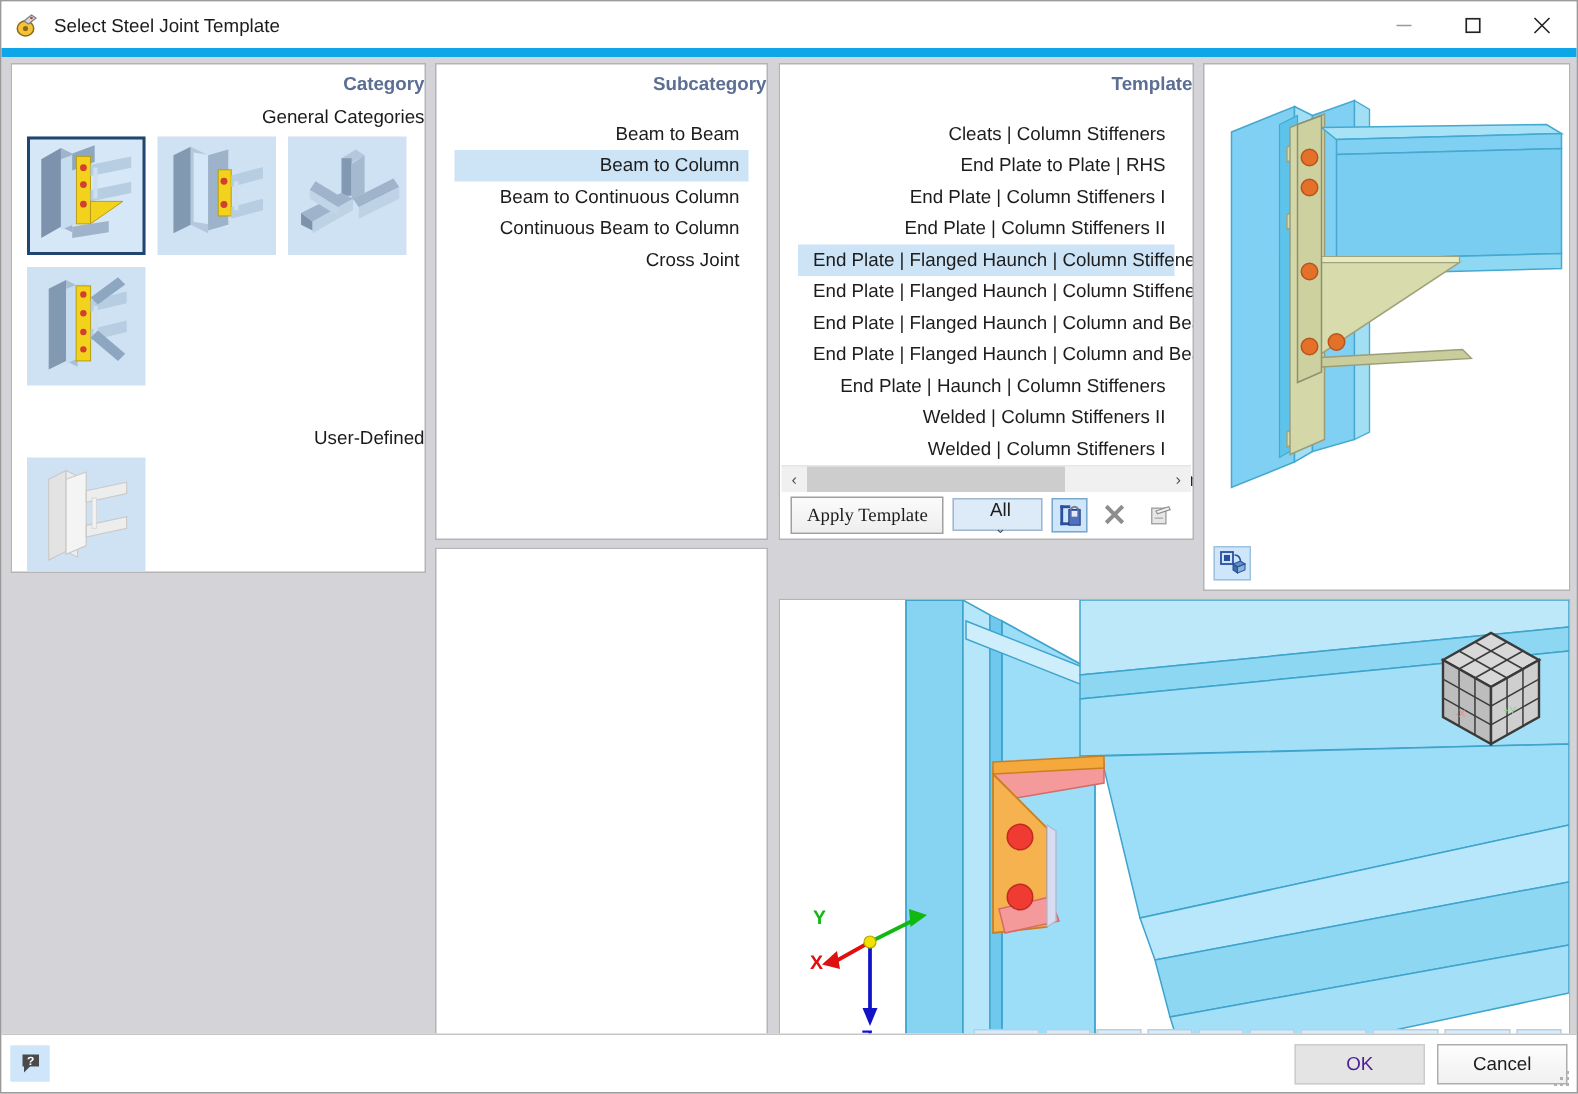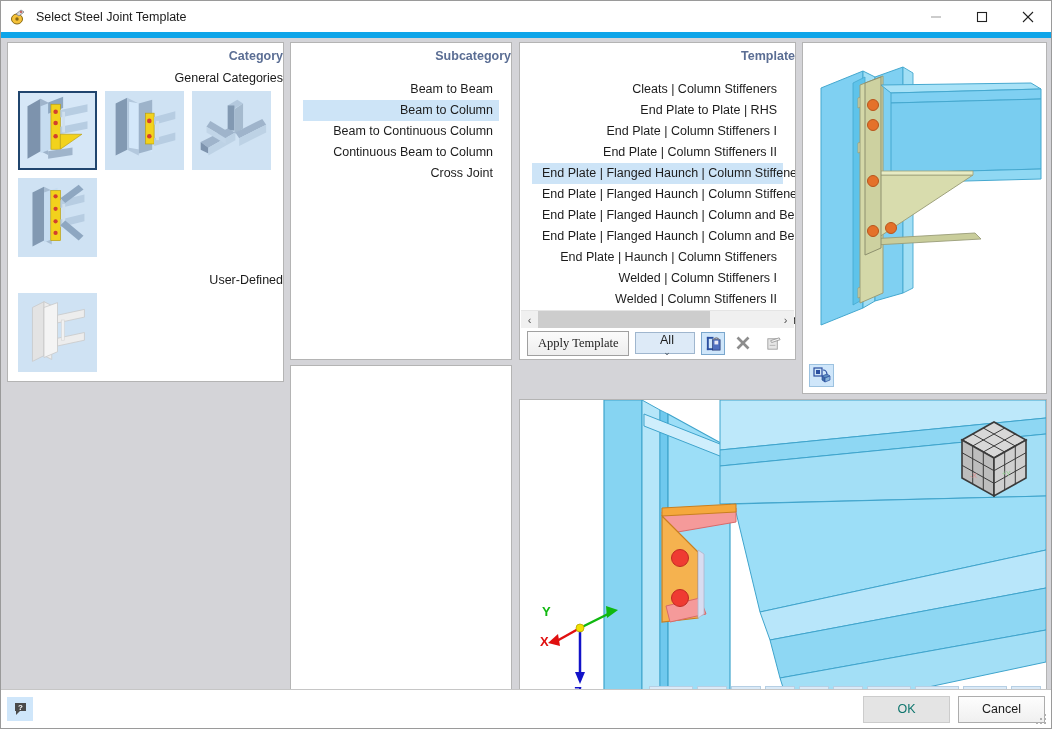--- a/index.html
+++ b/index.html
@@ -180,21 +180,21 @@
   .footer-spacer { flex: 1; }
   .dlg-btn {
     width: 85px; height: 25px;
     font-size: 12.5px;
     border: 1px solid #adadad;
     background: linear-gradient(#fdfdfd,#f0f0f0);
     color: #1c1c1c;
     display: flex; align-items: center; justify-content: center;
     margin-left: 8px; cursor: default;
   }
-  .dlg-btn.disabled { color: #0f766e; background: #e4e4e4; border-color: #cccccc; }
+  .dlg-btn.disabled { color: #4c1d95; background: #e4e4e4; border-color: #cccccc; }
   .grip { position: absolute; right: 3px; bottom: 2px; width: 12px; height: 12px; }
   .grip i { position: absolute; width: 2px; height: 2px; background: #b0b0b0; }
 </style>
 </head>
 <body>
 
 <div class="window">
 
   <div class="titlebar">
     <div class="title-icon">
@@ -295,21 +295,21 @@
             <polygon points="43,20 62,6 67,11 48,25" fill="#8ea7c1"></polygon>
             <polygon points="43,48 62,64 67,59 48,43" fill="#8ea7c1"></polygon>
             <circle cx="38" cy="18" r="2.2" fill="#d23f2e"></circle>
             <circle cx="38" cy="31" r="2.2" fill="#d23f2e"></circle>
             <circle cx="38" cy="44" r="2.2" fill="#d23f2e"></circle>
             <circle cx="38" cy="56" r="2.2" fill="#d23f2e"></circle>
           </svg>
         </div>
       </div>
 
-      <div class="section-label" style="margin-top:12px;">User-Defined</div>
+      <div class="section-label" style="margin-top:24px;">User-Defined</div>
       <div class="thumb-row">
         <div class="thumb userdef">
           <svg width="77" height="77" viewBox="0 0 80 80">
             <polygon points="14,14 26,8 26,64 14,70" fill="#e3e3e3" stroke="#c9c9c9" stroke-width="0.8"></polygon>
             <polygon points="26,8 34,12 34,68 26,64" fill="#ededed" stroke="#c9c9c9" stroke-width="0.8"></polygon>
             <polygon points="26,14 40,9 40,60 26,66" fill="#f4f4f4" stroke="#c9c9c9" stroke-width="0.8"></polygon>
             <polygon points="40,22 68,16 68,24 40,30" fill="#ededed" stroke="#c9c9c9" stroke-width="0.8"></polygon>
             <polygon points="40,46 68,40 68,48 40,54" fill="#ededed" stroke="#c9c9c9" stroke-width="0.8"></polygon>
             <rect x="44" y="27" width="3" height="21" fill="#f2f2f2" stroke="#d4d4d4" stroke-width="0.6"></rect>
           </svg>
@@ -335,22 +335,22 @@
       <ul class="list" id="template-list">
           <li>Cleats | Column Stiffeners</li>
           <li>End Plate to Plate | RHS</li>
           <li>End Plate | Column Stiffeners I</li>
           <li>End Plate | Column Stiffeners II</li>
           <li class="selected">End Plate | Flanged Haunch | Column Stiffeners I</li>
           <li>End Plate | Flanged Haunch | Column Stiffeners II</li>
           <li>End Plate | Flanged Haunch | Column and Beam Stiff</li>
           <li>End Plate | Flanged Haunch | Column and Beam Stiff</li>
           <li>End Plate | Haunch | Column Stiffeners</li>
+          <li>Welded | Column Stiffeners II</li>
           <li>Welded | Column Stiffeners I</li>
-          <li>Welded | Column Stiffeners II</li>
           <li>Welded | Flanged Haunch | Column and Beam Stiffe</li>
         </ul>
 
       <div class="hscroll">
         <div class="arrow">‹</div>
         <div class="track">
           <div class="thumbbar"></div>
         </div>
         <div class="arrow">›</div>
       </div>

